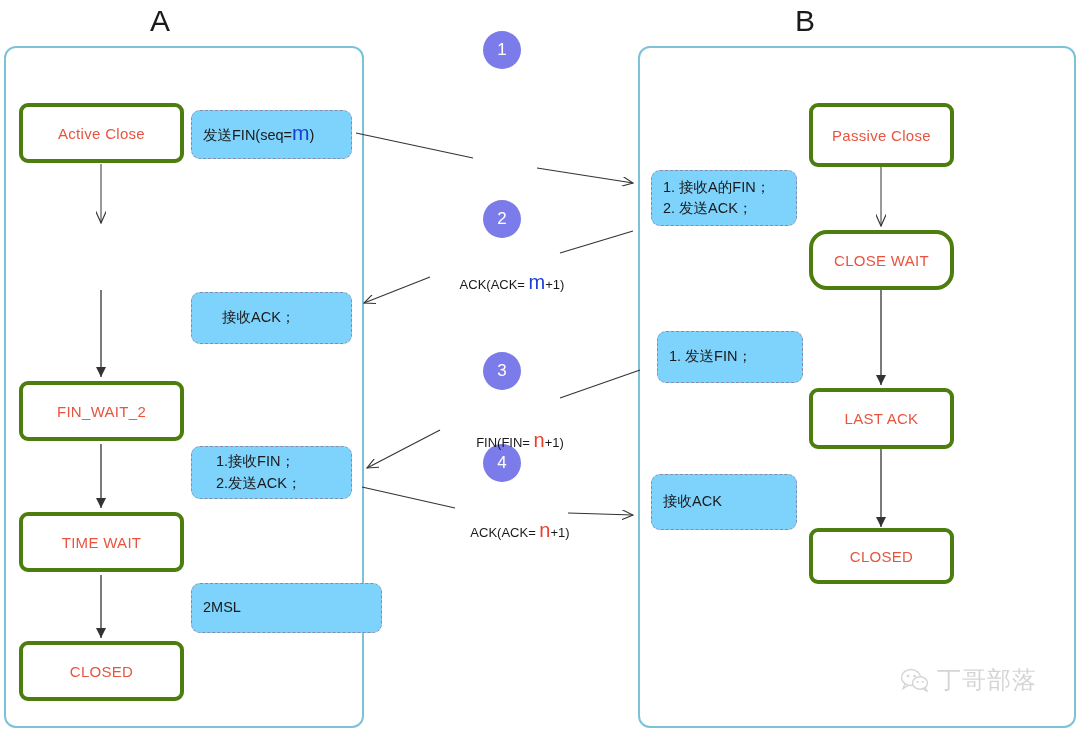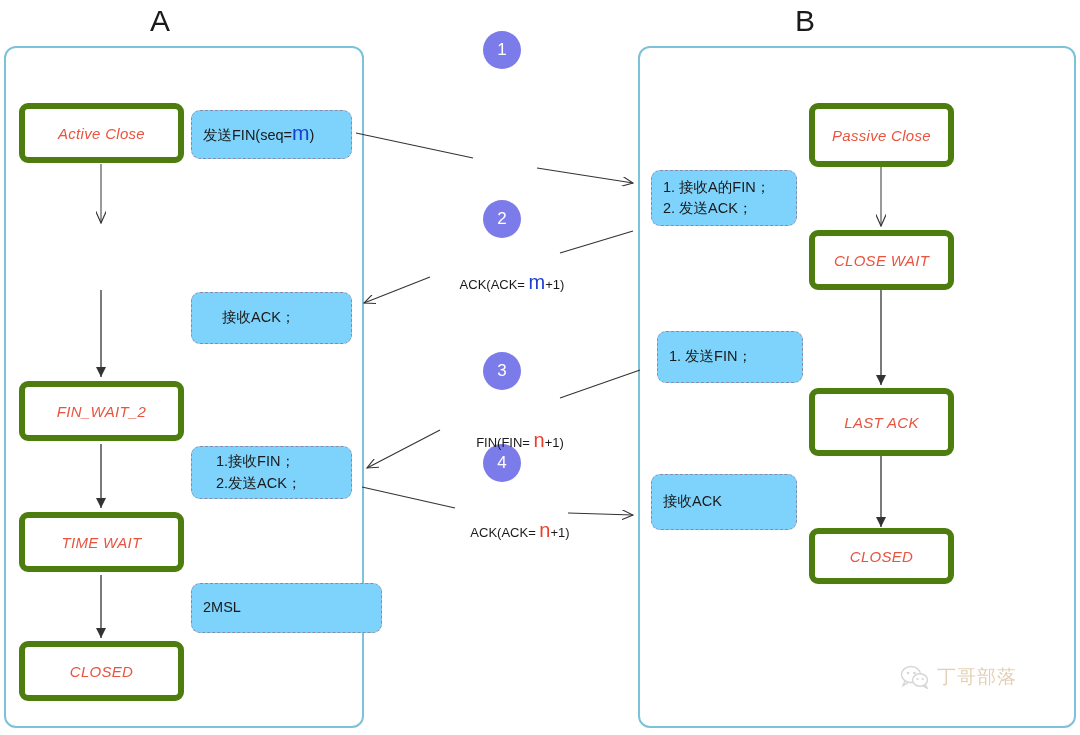--- a/index.html
+++ b/index.html
@@ -23,31 +23,30 @@
     letter-spacing: 0.5px;
   }
   .panel {
     position: absolute;
     border: 2px solid #7cc2d8;
     border-radius: 12px;
     background: #ffffff;
   }
   .state-box {
     position: absolute;
-    border: 6px solid #4d7c0f;
+    border: 4px solid #4d7c0f;
     border-radius: 9px;
     background: #ffffff;
     color: #e8543f;
     font-size: 15px;
     display: flex;
     align-items: center;
     justify-content: center;
     text-align: center;
     letter-spacing: 0.3px;
-    font-style: italic;
   }
   .note-box {
     position: absolute;
     border: 1px dashed #8a8aa8;
     border-radius: 9px;
     background: #7dd3fc;
     color: #1a1a1a;
     font-size: 14.5px;
     display: flex;
     flex-direction: column;
@@ -83,21 +82,21 @@
     position: absolute; left: 0; top: 0;
     width: 1080px; height: 735px;
     pointer-events: none;
   }
   .watermark {
     position: absolute;
     display: flex; align-items: center; gap: 7px;
     opacity: 0.30;
   }
   .watermark .wm-text {
-    font-size: 19px; color: #a16207; letter-spacing: 1px;
+    font-size: 24px; color: #737373; letter-spacing: 1px;
   }
 </style>
 </head>
 <body>
 
 <div id="stage">
 
   <div class="panel-title" style="left:150px; top:4px;">A</div>
   <div class="panel-title" style="left:795px; top:4px;">B</div>
 
@@ -135,22 +134,22 @@
     <line x1="362" y1="487" x2="455" y2="508" stroke="#333" stroke-width="1.1"></line>
     <line x1="568" y1="513" x2="633" y2="515" stroke="#333" stroke-width="1.1" marker-end="url(#ah-open)"></line>
   </svg>
 
   <div class="state-box" style="left:19px; top:103px; width:165px; height:60px;">Active Close</div>
   <div class="state-box" style="left:19px; top:381px; width:165px; height:60px;">FIN_WAIT_2</div>
   <div class="state-box" style="left:19px; top:512px; width:165px; height:60px;">TIME WAIT</div>
   <div class="state-box" style="left:19px; top:641px; width:165px; height:60px;">CLOSED</div>
 
   <div class="state-box" style="left:809px; top:103px; width:145px; height:64px;">Passive Close</div>
-  <div class="state-box" style="left:809px; top:230px; width:145px; height:60px;">CLOSE WAIT</div>
-  <div class="state-box" style="left:809px; top:388px; width:145px; height:68px;">LAST ACK</div>
+  <div class="state-box" style="left:809px; top:230px; width:145px; height:60px;border-radius:18px;">CLOSE WAIT</div>
+  <div class="state-box" style="left:809px; top:388px; width:145px; height:61px;">LAST ACK</div>
   <div class="state-box" style="left:809px; top:528px; width:145px; height:56px;">CLOSED</div>
 
   <div class="note-box" style="left:191px; top:110px; width:161px; height:49px;">
     <div><span>发送FIN(seq=</span><span class="hl-blue">m</span><span>)</span></div>
   </div>
   <div class="note-box" style="left:191px; top:292px; width:161px; height:52px;padding-left:30px;">接收ACK；</div>
   <div class="note-box" style="left:191px; top:446px; width:161px; height:53px;padding-left:24px;">1.接收FIN；
 2.发送ACK；</div>
   <div class="note-box" style="left:191px; top:583px; width:191px; height:50px;">2MSL</div>
 

